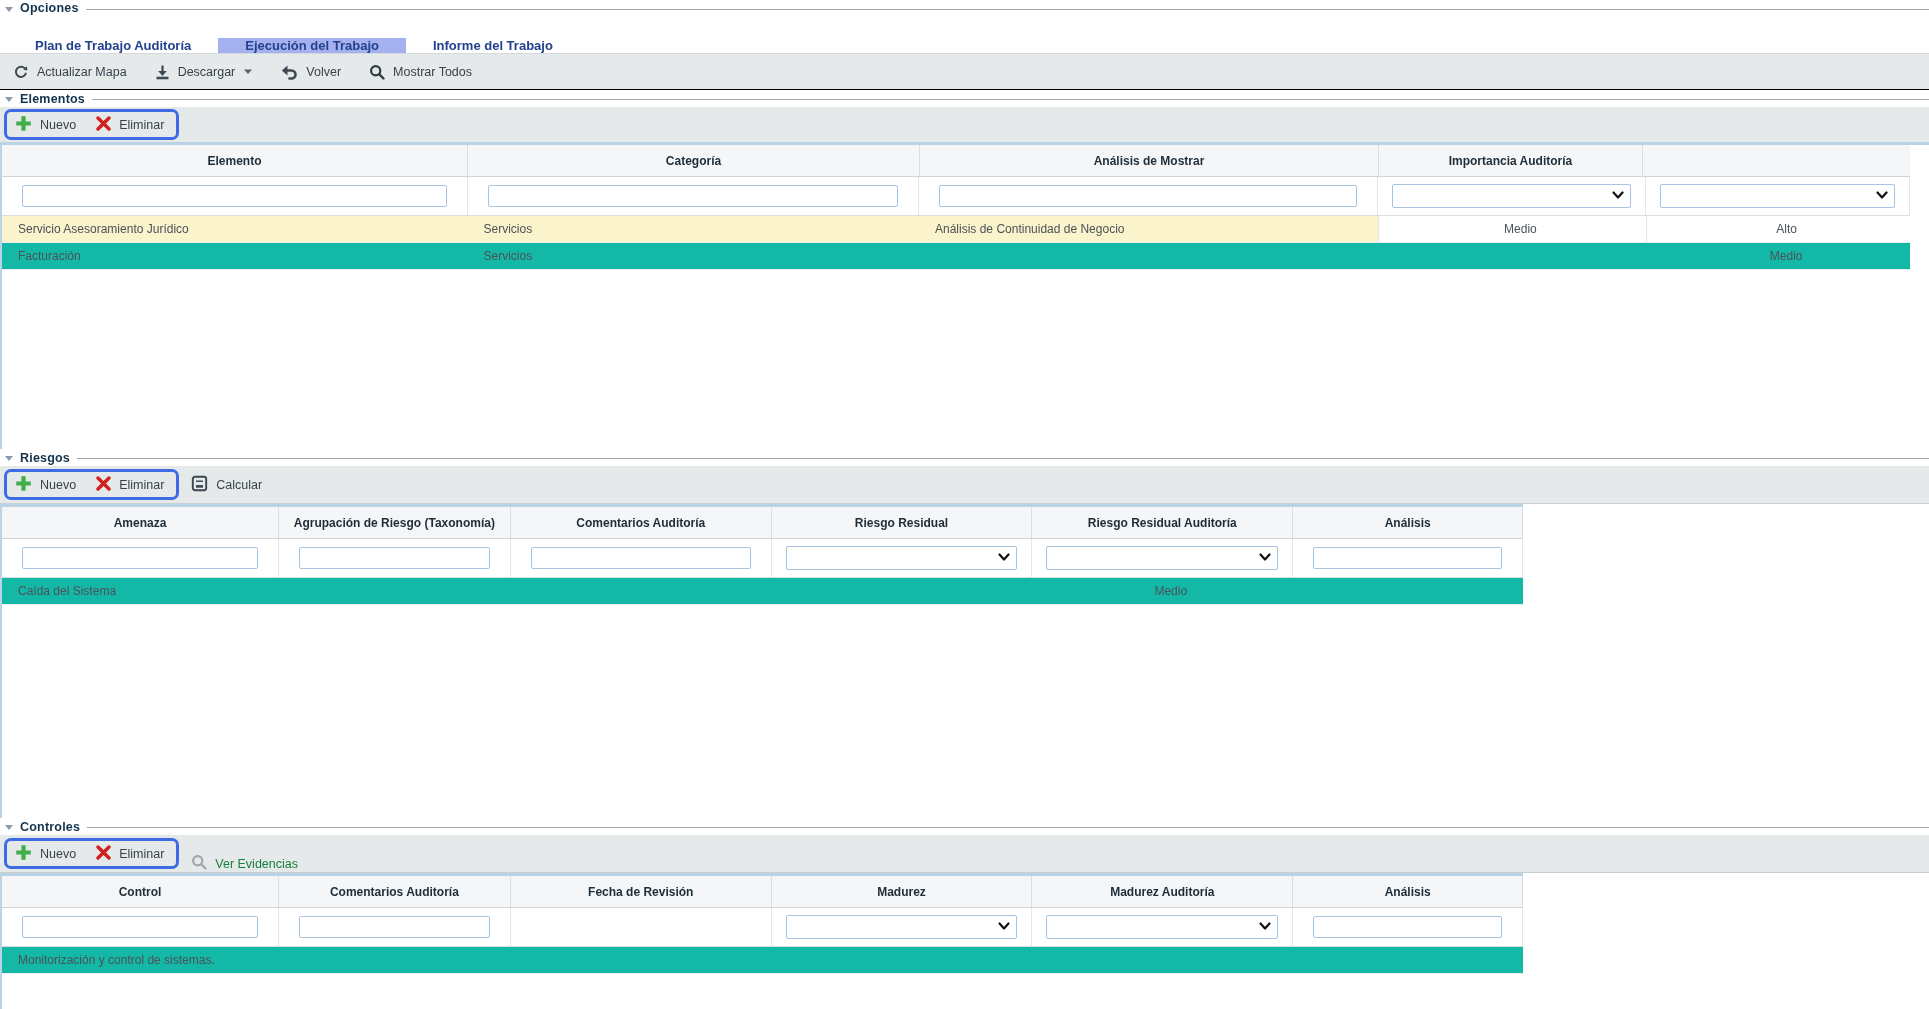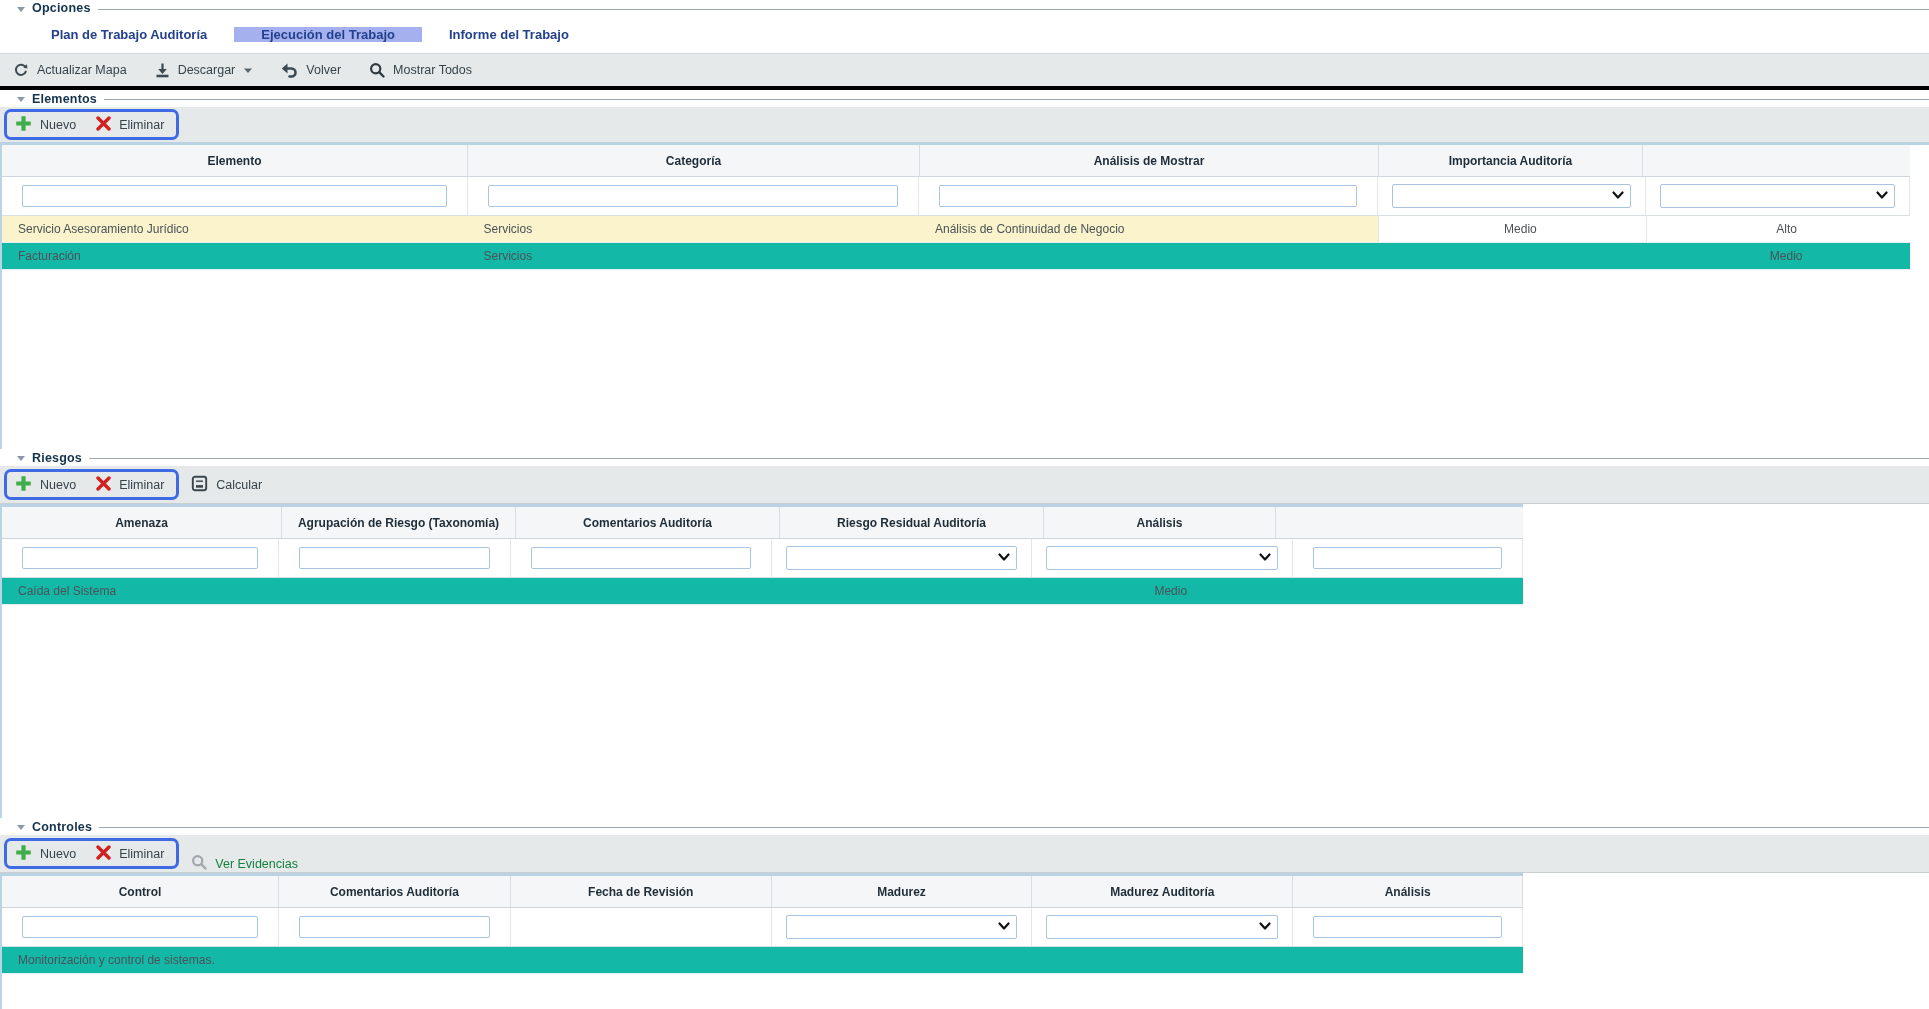--- a/index.html
+++ b/index.html
@@ -1,35 +1,35 @@
 <!DOCTYPE html>
 <html><head>
 <meta charset="utf-8">
 <style>
   * { box-sizing: border-box; margin: 0; padding: 0; }
   html,body { width:1929px; height:1009px; overflow:hidden; background:#fff;
               font-family:"Liberation Sans", sans-serif; color:#36434b; }
 
   
-  .legend { display:flex; align-items:center; gap:7px; padding-left:17px; height:16px; }
+  .legend { display:flex; align-items:center; gap:7px; padding-left:5px; height:16px; }
   .legend.sub { height:17px; }
   .tri { width:0; height:0; border-left:4px solid transparent; border-right:4px solid transparent;
          border-top:5px solid #8a99a8; margin-top:2px; cursor:pointer; }
   .legend-title { font-size:12.5px; font-weight:bold; color:#14334d; letter-spacing:.2px; }
   .legend-line { flex:1; height:1px; background:#9fa9b1; margin-top:2px; }
 
   
-  .tabs { display:flex; height:37px; padding-left:24px; align-items:center; }
+  .tabs { display:flex; height:37px; padding-left:8px; align-items:flex-end; }
   .tab { display:flex; align-items:center; padding:0 27px; font-size:13px; font-weight:bold;
          color:#24418e; cursor:pointer; }
   .tab.active { background:#a5b1ee; }
 
   
   .main-toolbar { height:37px; background:#e6e9ea; border-top:1px solid #d4d9dc;
-                  border-bottom:4px solid #000000; display:flex; align-items:center;
+                  border-bottom:1px solid #000000; display:flex; align-items:center;
                   gap:28px; padding-left:13px; }
   .tool { display:flex; align-items:center; gap:8px; font-size:12.5px; color:#36434b; cursor:pointer; }
   .tool svg { display:block; }
 
   .section-toolbar { height:38px; background:#e6e9ea; border-bottom:1px solid #c9ced2;
                      display:flex; align-items:center; padding-left:4px; }
   .section-toolbar.blue-edge { border-bottom:3px solid #b9d2e4; }
   .btn-group { border:3px solid #3e6be4; border-radius:7px; height:31px; display:flex;
                align-items:center; gap:20px; padding:0 12px 0 8px; }
   .btn { display:flex; align-items:center; gap:8px; font-size:12.5px; color:#36434b; cursor:pointer; }
@@ -238,20 +238,21 @@
     </span>
     <span>Calcular</span>
   </div>
 </div>
 
 <div class="grid grid-ri blue-top">
   <div class="hrow">
     <div class="hcell rc1">Amenaza</div>
     <div class="hcell rc2">Agrupación de Riesgo (Taxonomía)</div>
     <div class="hcell rc3">Comentarios Auditoría</div>
+    <div class="hcell rc4">Riesgo Residual</div>
     <div class="hcell rc5">Riesgo Residual Auditoría</div>
     <div class="hcell rc6">Análisis</div>
   </div>
   <div class="frow">
     <div class="fcell rc1">
         <input class="finput" type="text" style="">
       </div>
     <div class="fcell rc2">
         <input class="finput" type="text" style="">
       </div>

